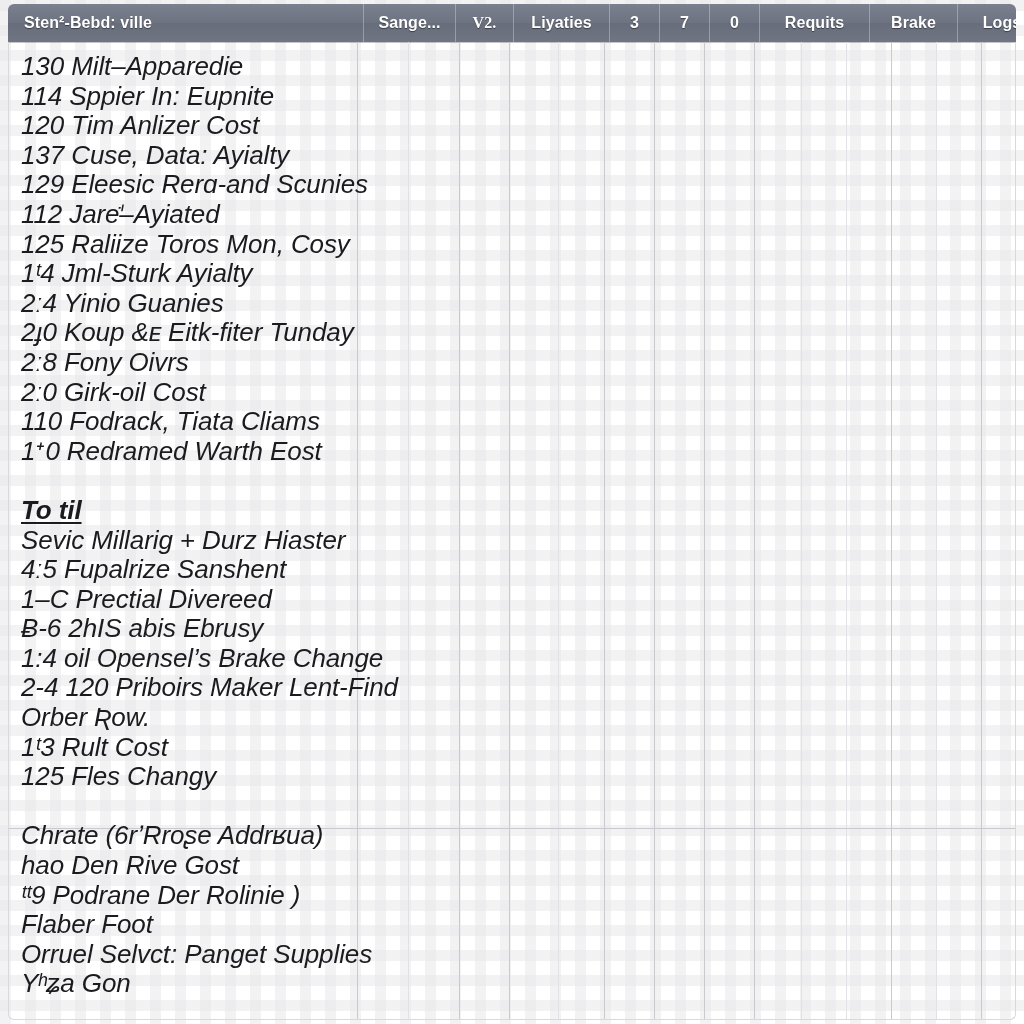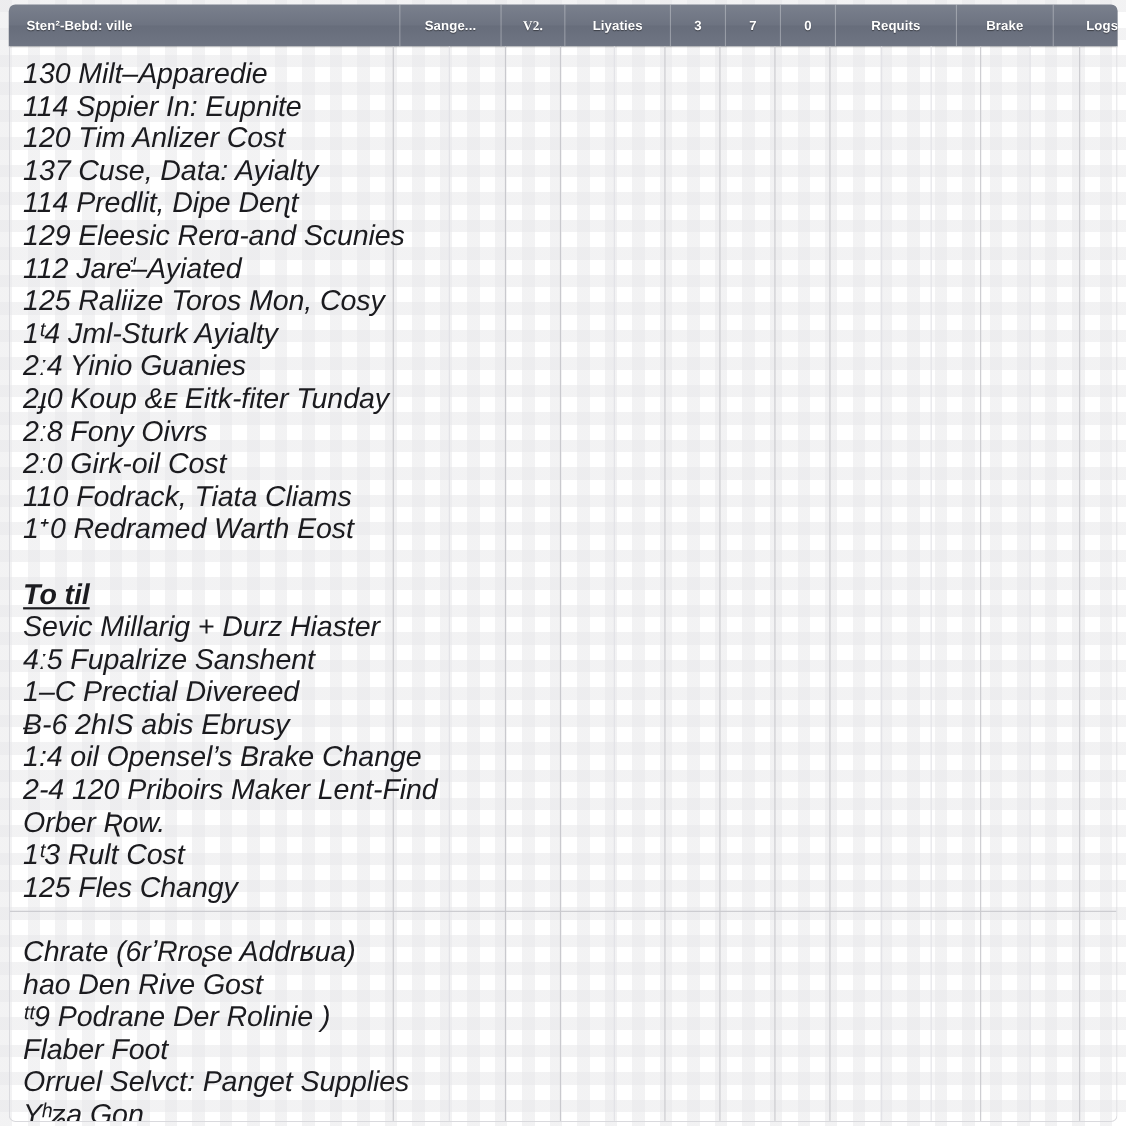--- a/index.html
+++ b/index.html
@@ -45,21 +45,21 @@
     background: linear-gradient(to bottom, #7a808d 0%, #6d7381 50%, #676d7b 51%, #6f7583 100%);
     border-radius: 6px 6px 0 0;
     box-shadow: 0 1px 0 rgba(0,0,0,0.22);
     overflow: hidden;
   }
   .hcell {
     display: flex;
     align-items: center;
     justify-content: center;
     color: #ffffff;
-    font-size: 12px;
+    font-size: 16px;
     font-weight: bold;
     letter-spacing: 0.1px;
     text-shadow: 0 1px 1px rgba(0,0,0,0.45);
     box-sizing: border-box;
     border-right: 1px solid rgba(255,255,255,0.30);
     white-space: nowrap;
     overflow: hidden;
   }
   .hcell:last-child { border-right: none; }
   .hcell.title {
@@ -164,21 +164,20 @@
       </div>
     <div id="hrules">
         <div class="hrule" style="top: 786px;"></div>
       </div>
     <div id="rows">
         <div>
           <div class="row">130 Milt–Apparedie</div>
           <div class="row">114 Sppier In: Eupnite</div>
           <div class="row">120 Tim Anlizer Cost</div>
           <div class="row">137 Cuse, Data: Ayialty</div>
-          <div class="row">114 Predlit, Dipe Deɳt</div>
           <div class="row">129 Eleesic Rerɑ-and Scunies</div>
           <div class="row">112 Jareꜗ–Ayiated</div>
           <div class="row">125 Raliize Toros Mon, Cosy</div>
           <div class="row">1ᵗ4 Jml-Sturk Ayialty</div>
           <div class="row">2ː4 Yinio Guanies</div>
           <div class="row">2ɟ0 Koup &amp;ᴇ Eitk-fiter Tunday</div>
           <div class="row">2ː8 Fony Oivrs</div>
           <div class="row">2ː0 Girk-oil Cost</div>
           <div class="row">110 Fodrack, Tiata Cliams</div>
           <div class="row">1ᐩ0 Redramed Warth Eost</div>

